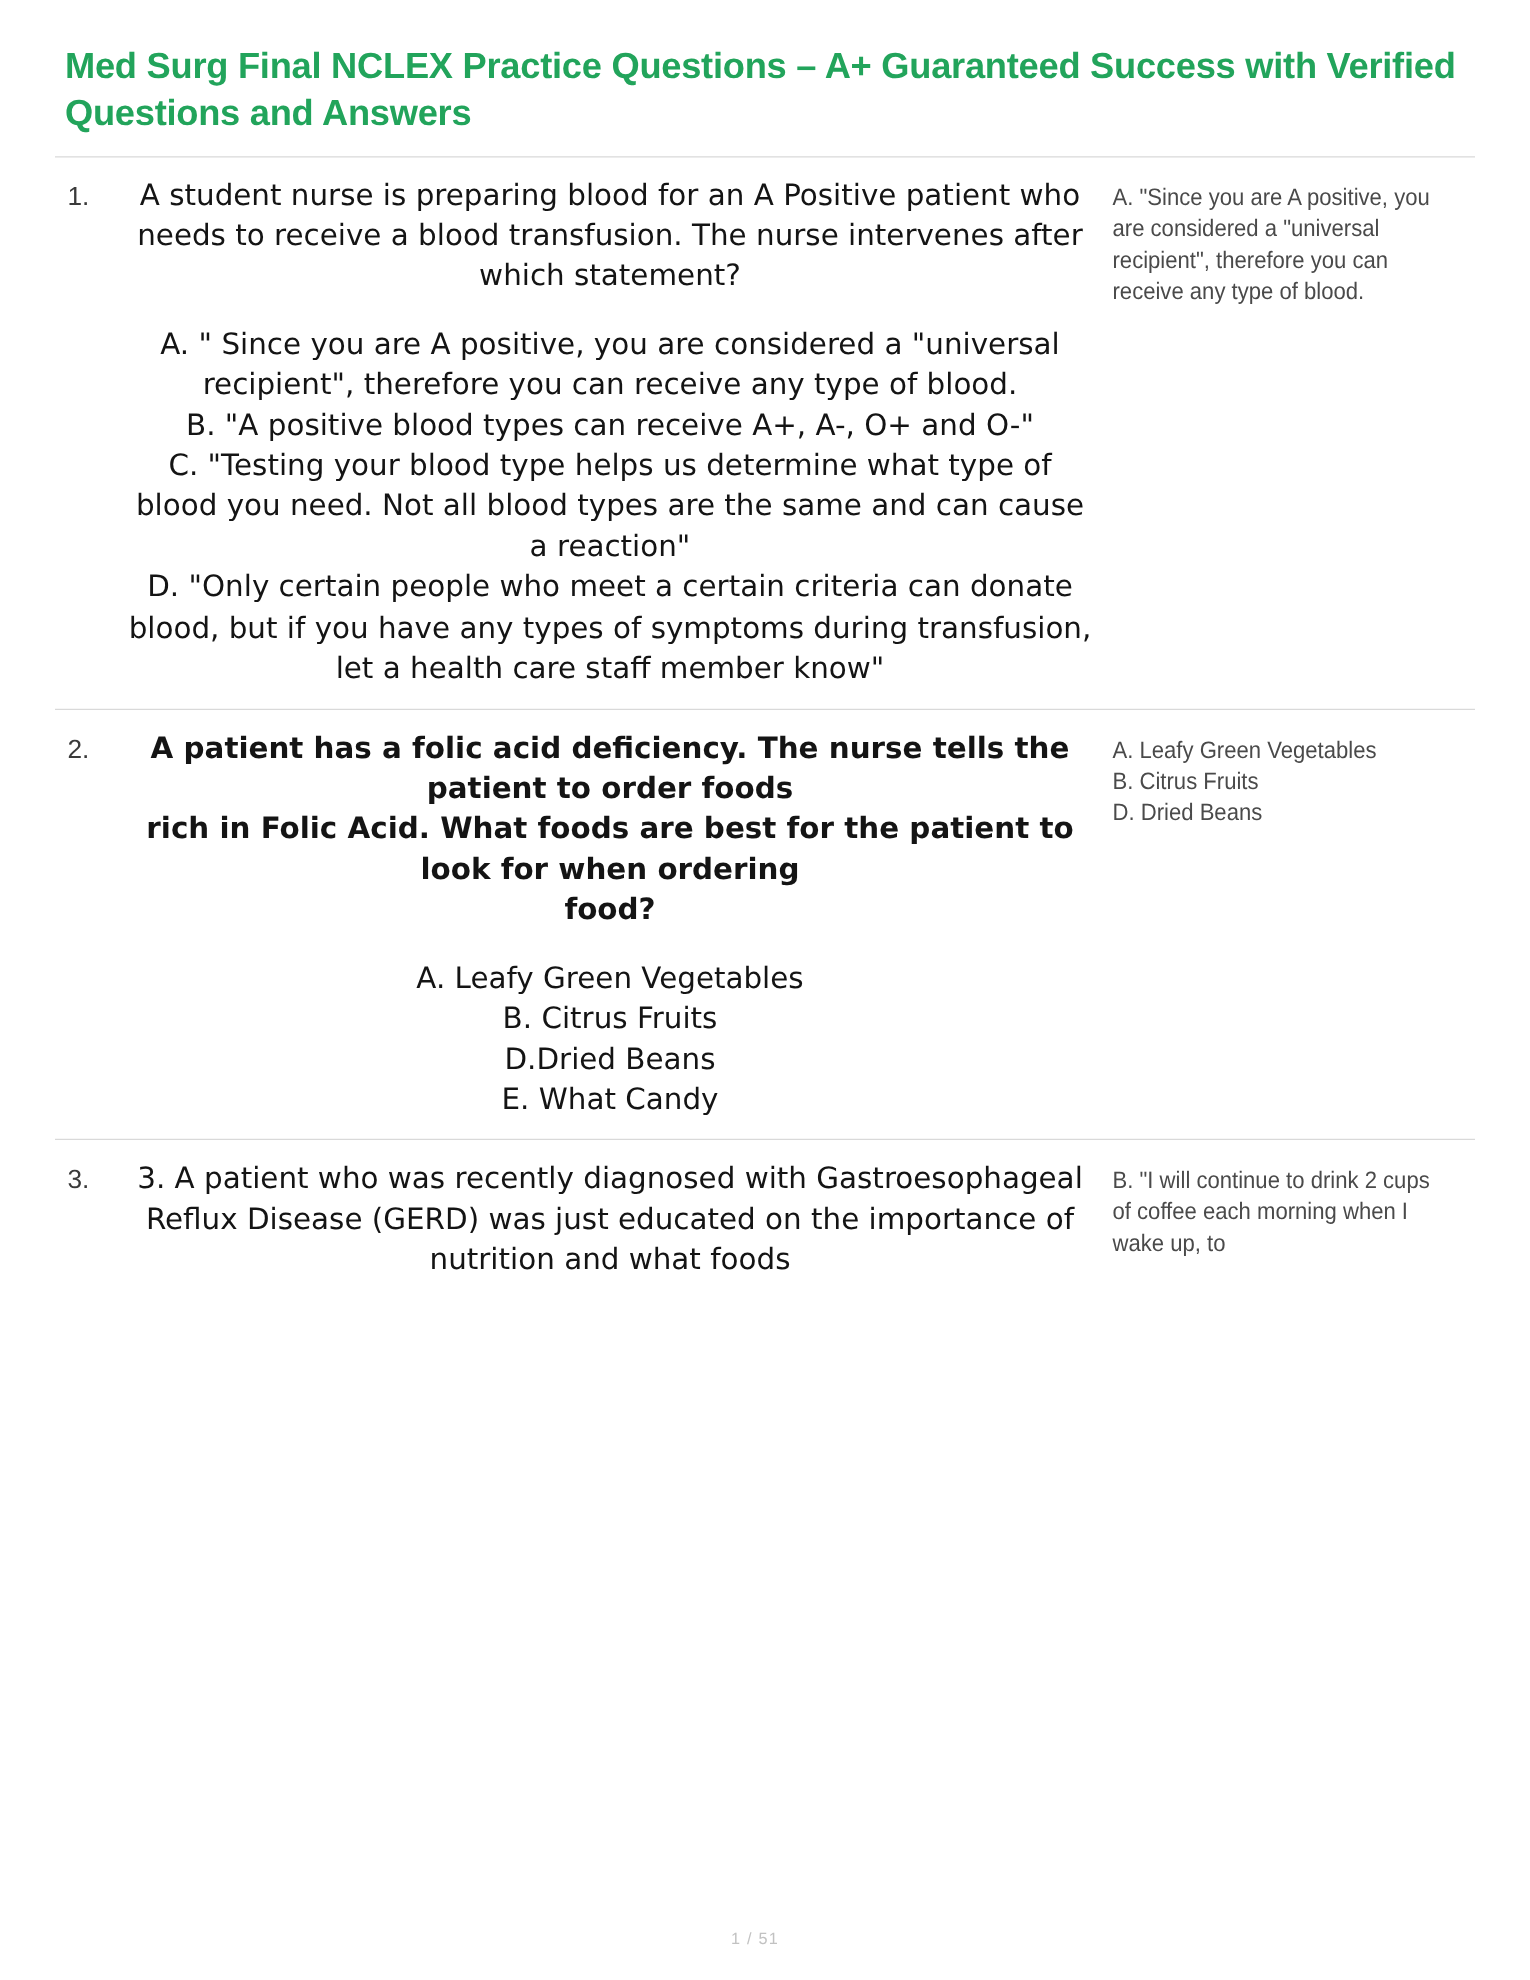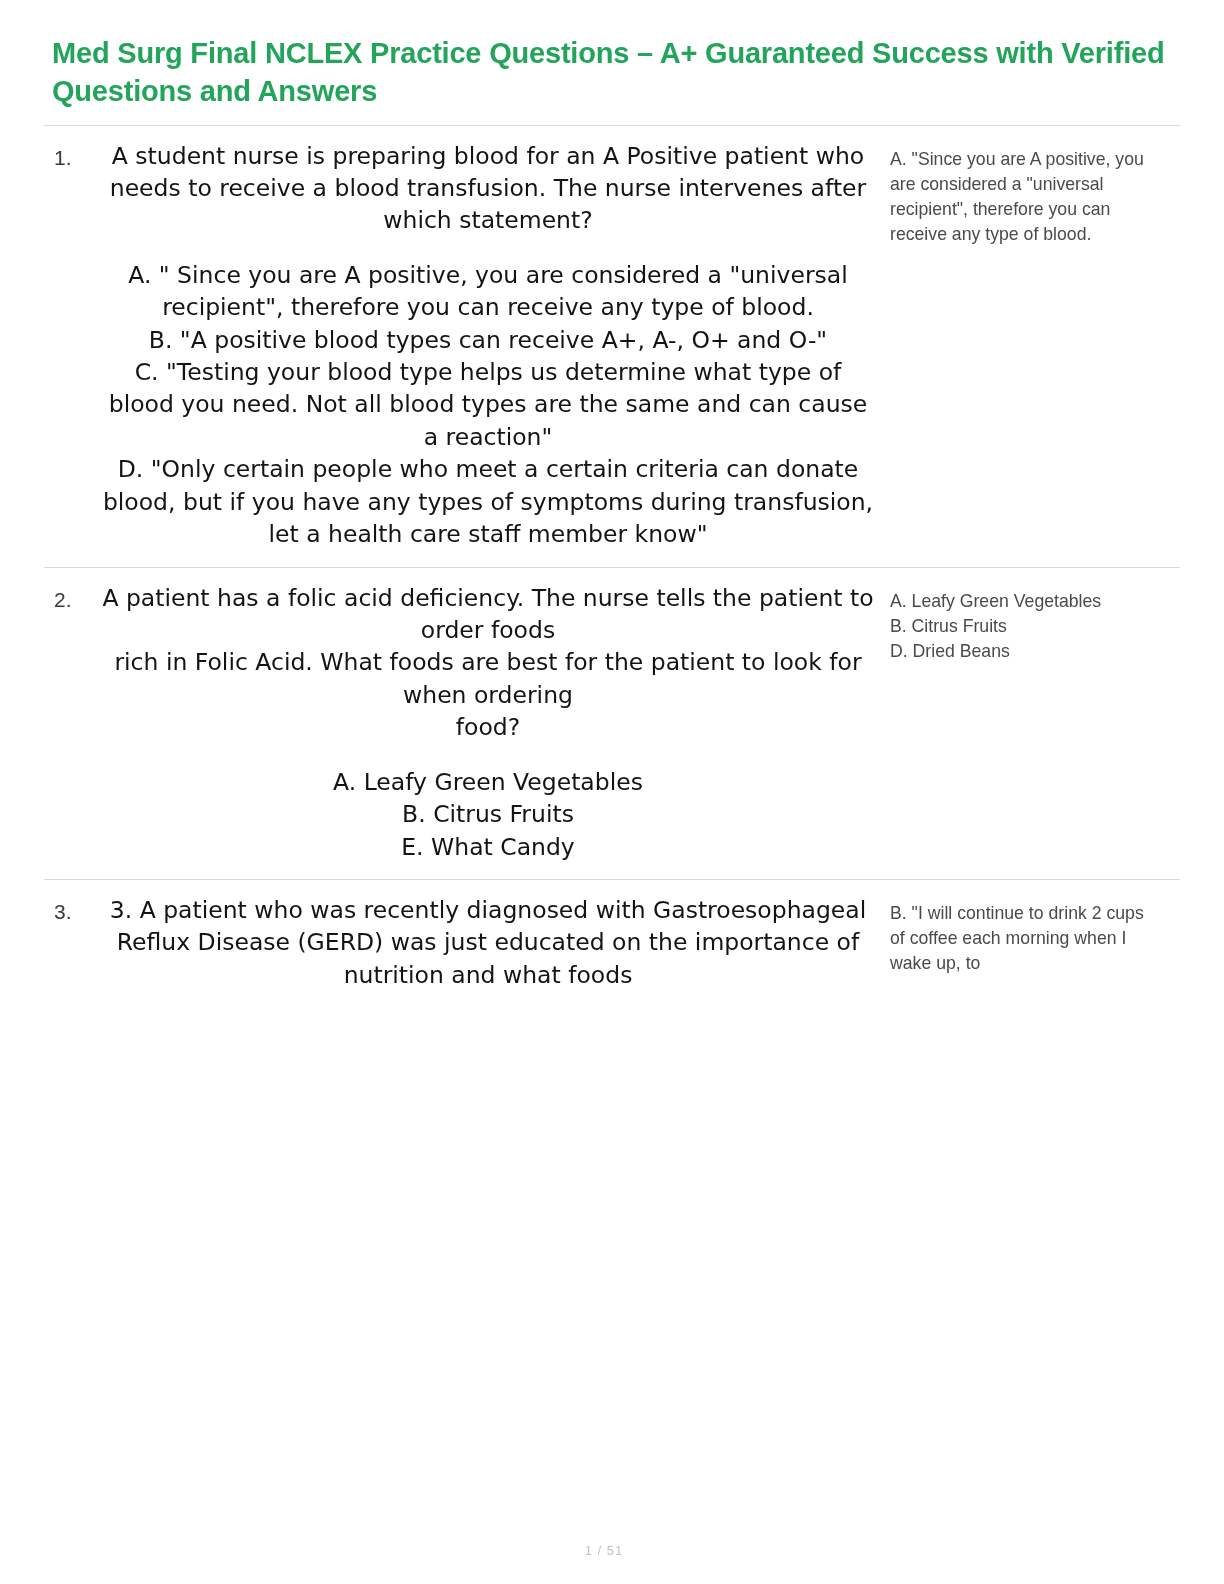--- a/index.html
+++ b/index.html
@@ -111,26 +111,27 @@
       <p>D. "Only certain people who meet a certain criteria can donate blood, but if you have any types of symptoms during transfusion, let a health care staff member know"</p>
     </div>
     <div class="answer-col">A. "Since you are A positive, you are considered a "universal recipient", therefore you can receive any type of blood.</div>
   </div>
 
   <div class="divider"></div>
 
   <div class="qrow">
     <div class="qnum">2.</div>
     <div class="qbody">
-      <p style="white-space: pre-line;">A patient has a folic acid deficiency. The nurse tells the patient to order foods
+      <p style="white-space: pre-line; font-weight: bold;">A patient has a folic acid deficiency. The nurse tells the patient to order foods
 rich in Folic Acid. What foods are best for the patient to look for when ordering
 food?</p>
       <div class="spacer"></div>
       <p>A. Leafy Green Vegetables</p>
       <p>B. Citrus Fruits</p>
+      <p>D.Dried Beans</p>
       <p>E. What Candy</p>
     </div>
     <div class="answer-col" style="white-space: pre-line;">A. Leafy Green Vegetables
 B. Citrus Fruits
 D. Dried Beans</div>
   </div>
 
   <div class="divider"></div>
 
   <div class="qrow clip" style="max-height: 148px;">

